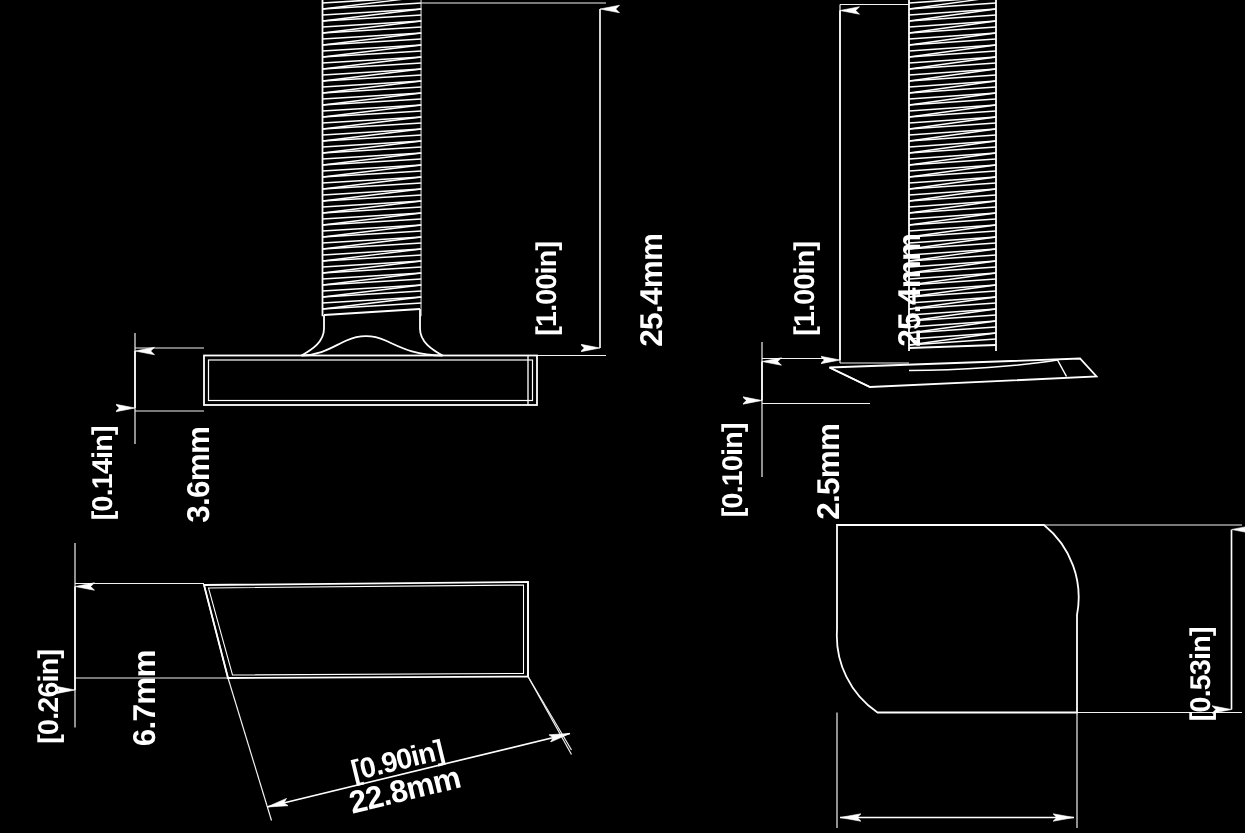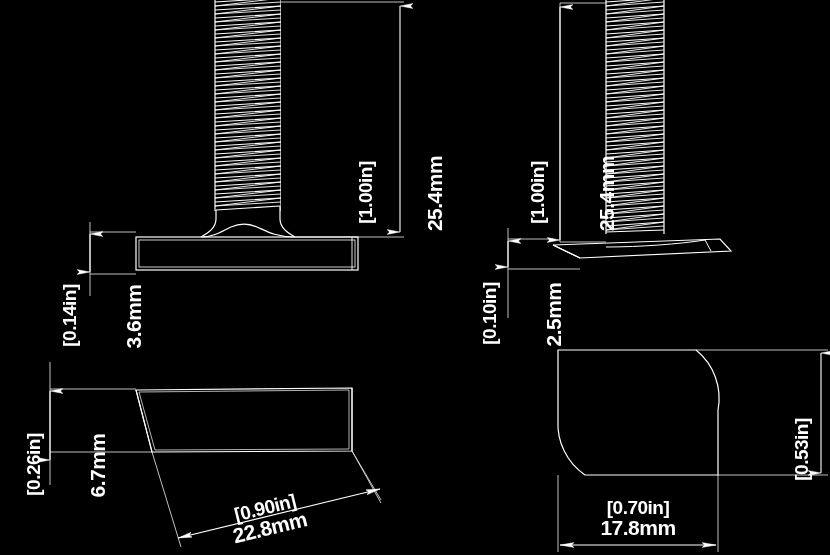--- a/index.html
+++ b/index.html
@@ -295,18 +295,14 @@
   <div class="dimtext hlabel" style="left:230px; top:498px; transform:rotate(-13.7deg);">
     <span class="inch">[0.90in]</span>
     <span class="mm">22.8mm</span>
   </div>
 
   <div class="dimtext vlabel" style="left:770px; top:440px;">
     <span class="inch">[0.53in]</span>
 
   </div>
 
-  <div class="dimtext hlabel" style="left:638px; top:518px; transform:translate(-50%,-50%);">
-    <span class="inch">[0.70in]</span>
-    <span class="mm">17.8mm</span>
-  </div>
 
 </div>
 
 </body></html>

